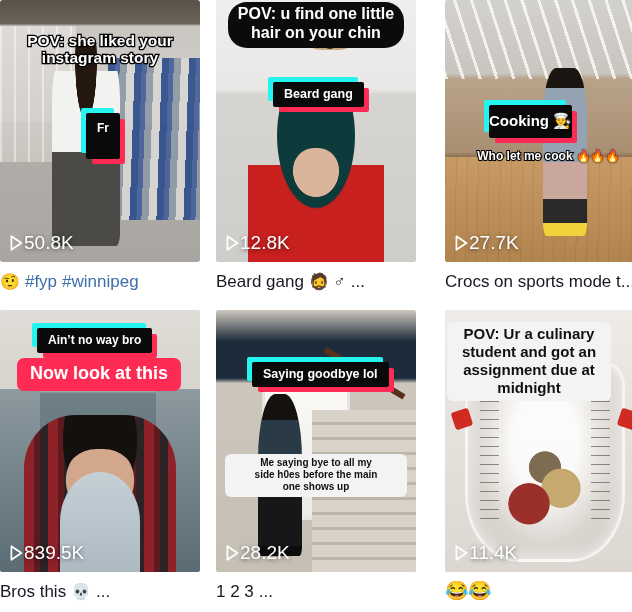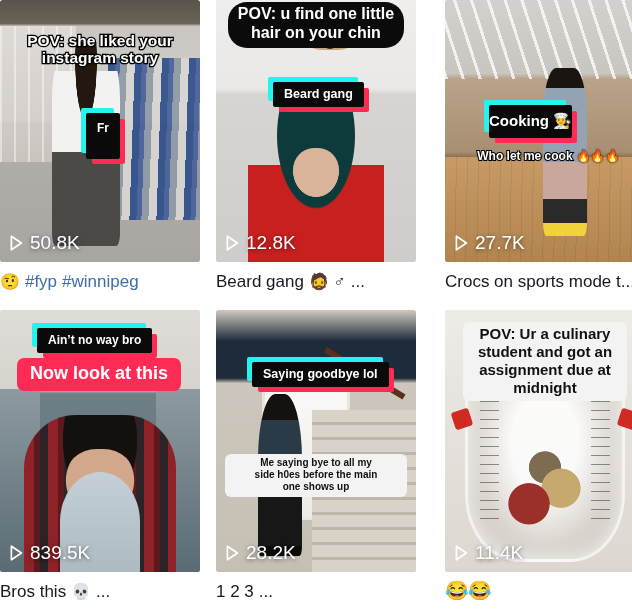--- a/index.html
+++ b/index.html
@@ -234,21 +234,21 @@
   }
 
   .sticker-red {
     background:#fe2c55; color:#fff; font-weight:700;
     padding:5px 13px 7px; border-radius:7px; white-space:nowrap; display:inline-block;
   }
 
   
   .plays {
     position:absolute; left:10px; bottom:8px; z-index:6;
-    display:flex; align-items:center; gap:7px;
+    display:flex; align-items:center; gap:1px;
     color:#fff; font-size:19px; font-weight:500;
     text-shadow: 0 1px 4px rgba(0,0,0,.55);
   }
   .play-tri { width:13px; height:16px; flex:none; }
 
   
   .caption {
     margin-top: 9px;
     font-size: 17px;
     color: #161823;
@@ -404,21 +404,21 @@
   </div>
 
   <div class="tile shift">
     <div class="thumb">
       <div class="bg bg-cup"></div>
       <div class="cup"></div>
       <div class="food"></div>
       <div class="red-dash-l"></div>
       <div class="red-dash-r"></div>
 
-      <div class="ov cap-white" style="left:18px; top:12px; width:164px; font-size:15px;">POV: Ur a culinary<br>student and got an<br>assignment due at<br>midnight</div>
+      <div class="ov cap-white" style="left:2px; top:12px; width:164px; font-size:15px;">POV: Ur a culinary<br>student and got an<br>assignment due at<br>midnight</div>
 
       <div class="plays">
         <svg class="play-tri" viewBox="0 0 13 16">
           <path d="M1.4 1.2 L11.4 8 L1.4 14.8 Z" fill="none" stroke="#fff" stroke-width="1.7" stroke-linejoin="round"></path>
         </svg>
         <span>11.4K</span>
       </div>
     </div>
 
     <div class="caption">

